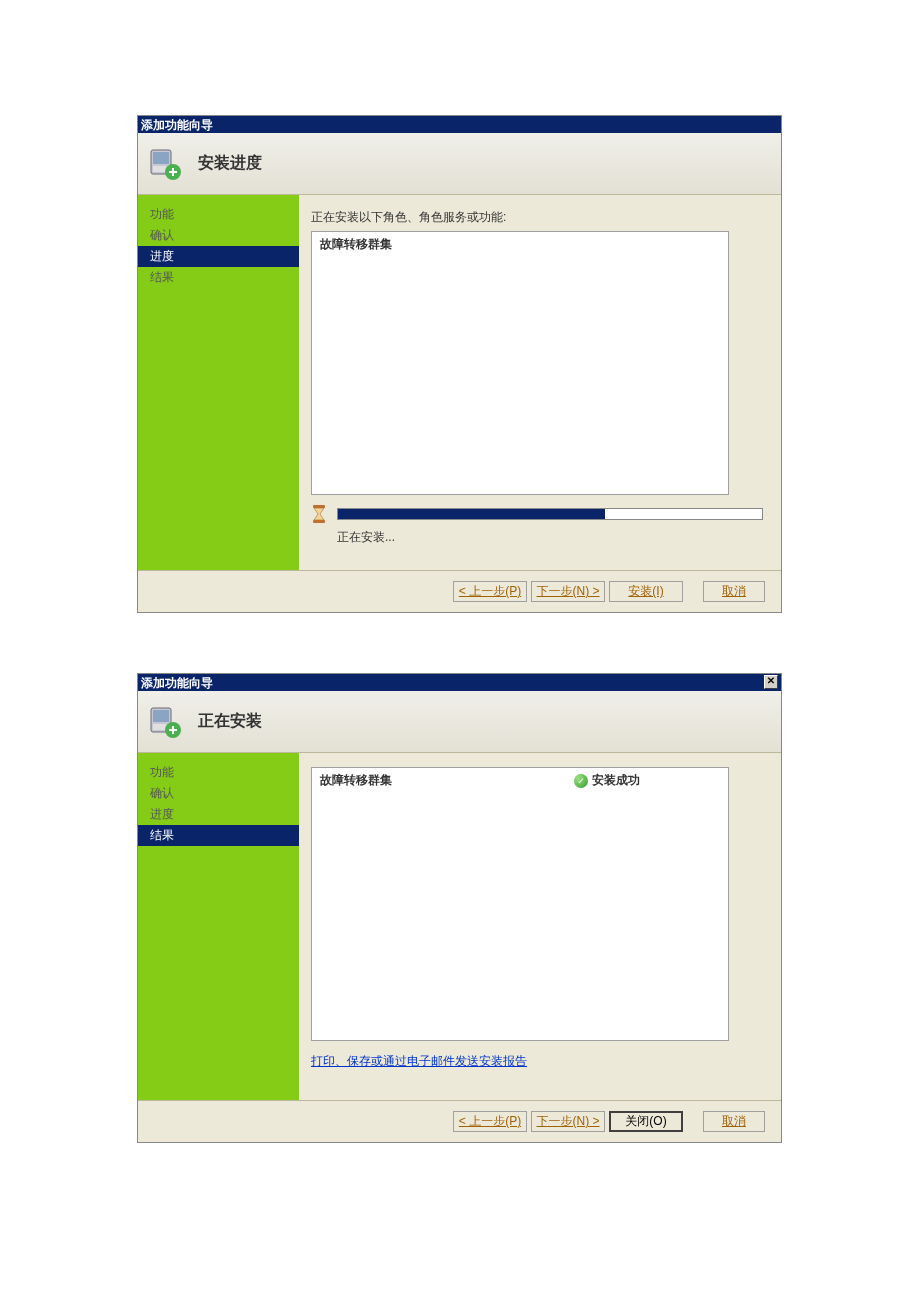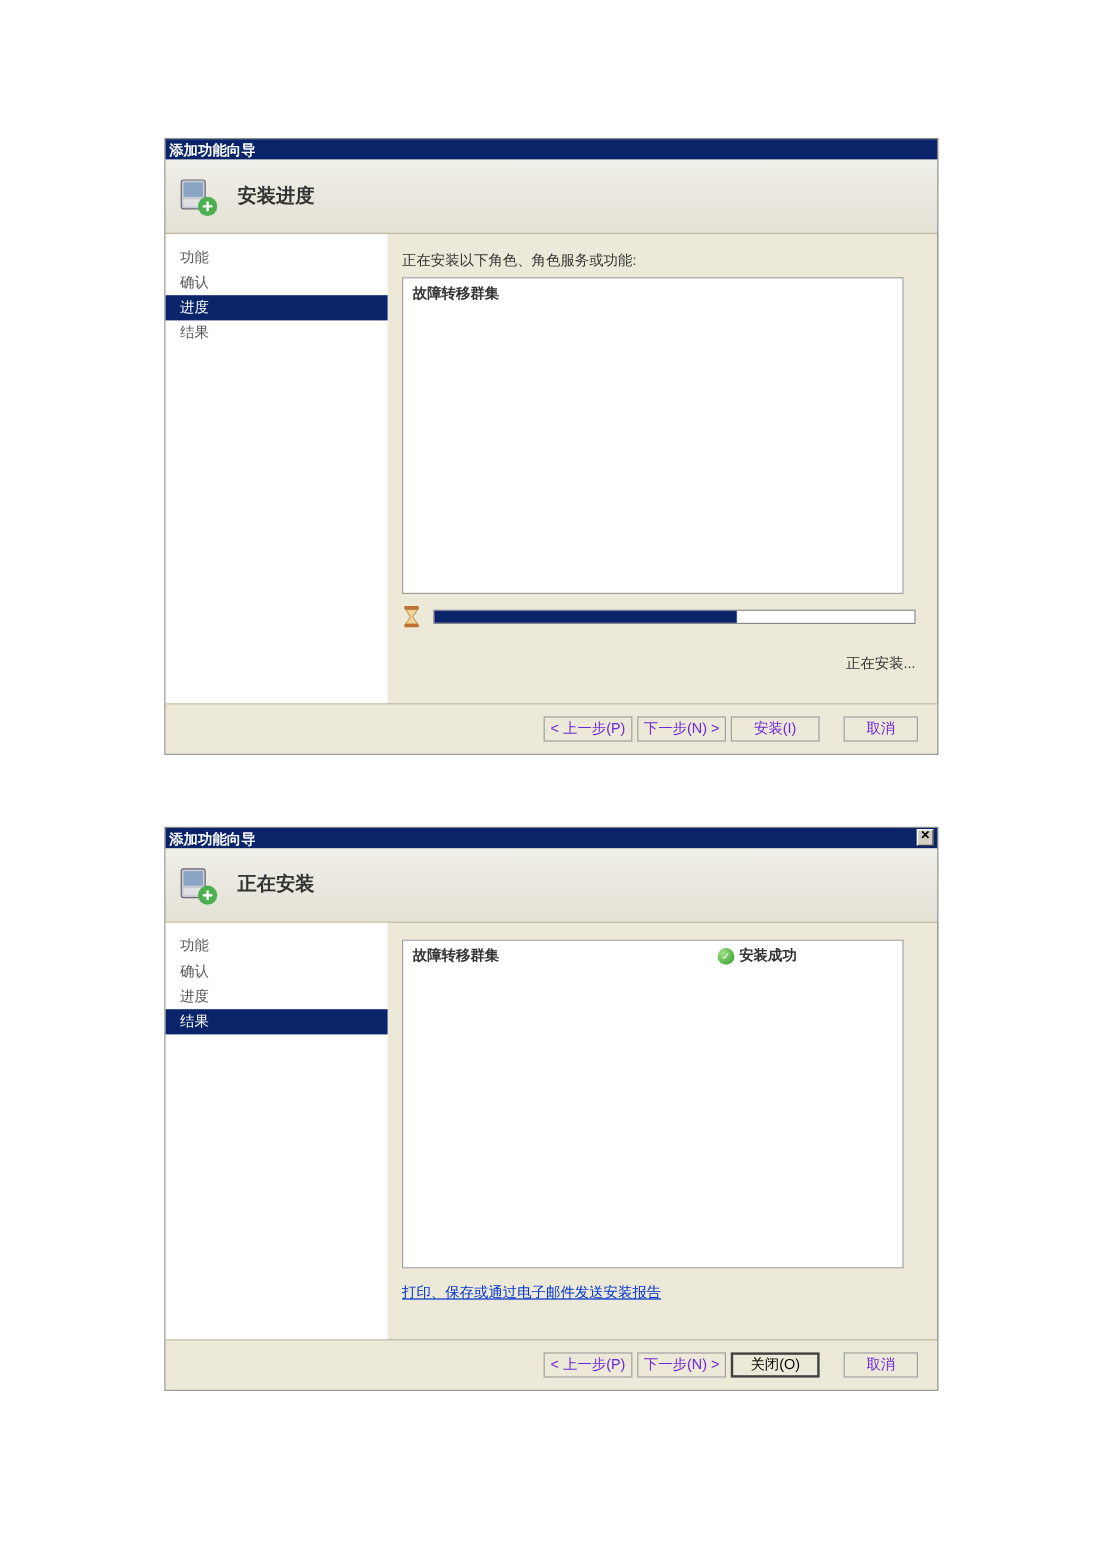--- a/index.html
+++ b/index.html
@@ -53,22 +53,22 @@
   .header-title {
     font-size: 16px;
     font-weight: bold;
     color: #333;
   }
   .body {
     display: flex;
     min-height: 338px;
   }
   .sidebar {
-    width: 185px;
-    background: #ffffff;
+    width: 161px;
+    background: #84cc16;
     padding-top: 9px;
     font-size: 12px;
   }
   .sidebar-item {
     padding: 2px 10px 2px 12px;
     color: #555;
     cursor: default;
     line-height: 17px;
   }
   .sidebar-item.selected {
@@ -131,23 +131,22 @@
     border: 1px solid #888;
     background: #fff;
     position: relative;
   }
   .progress-fill {
     height: 100%;
     background: #0a246a;
   }
   .progress-text {
     font-size: 12px;
-    margin-top: 21px;
+    margin-top: 5px;
     padding-left: 26px;
-    text-align: right;
   }
   .link {
     color: #0033cc;
     text-decoration: underline;
     font-size: 12px;
     display: inline-block;
     margin-top: 12px;
     text-align: right;
   }
   .footer {
@@ -164,22 +163,23 @@
     height: 21px;
     border: 1px solid #808080;
     background: #ece9d8;
     color: #555;
     display: flex;
     align-items: center;
     justify-content: center;
     padding: 0 4px;
   }
   .btn.disabled {
-    color: #6d28d9;
+    color: #a16207;
     border-color: #a0a0a0;
+    text-decoration: underline;
   }
   .btn.enabled {
     color: #000;
     border: 2px solid #404040;
   }
   .btn.cancel { margin-left: 16px; min-width: 62px; }
   .gap { height: 60px; }
 </style>
 </head>
 <body>

